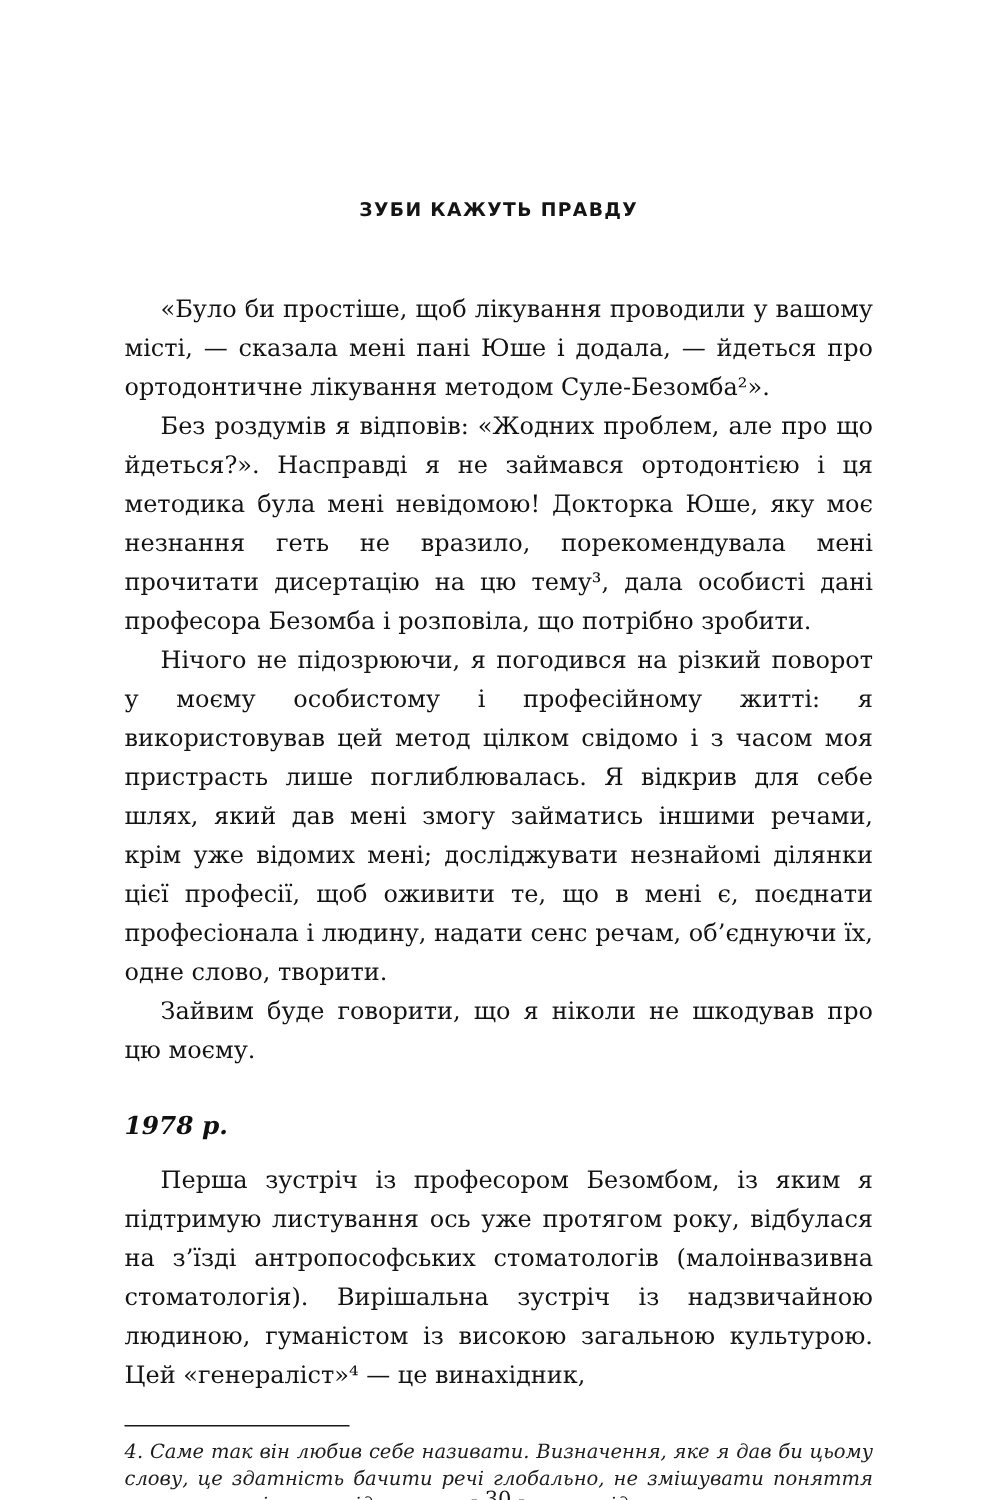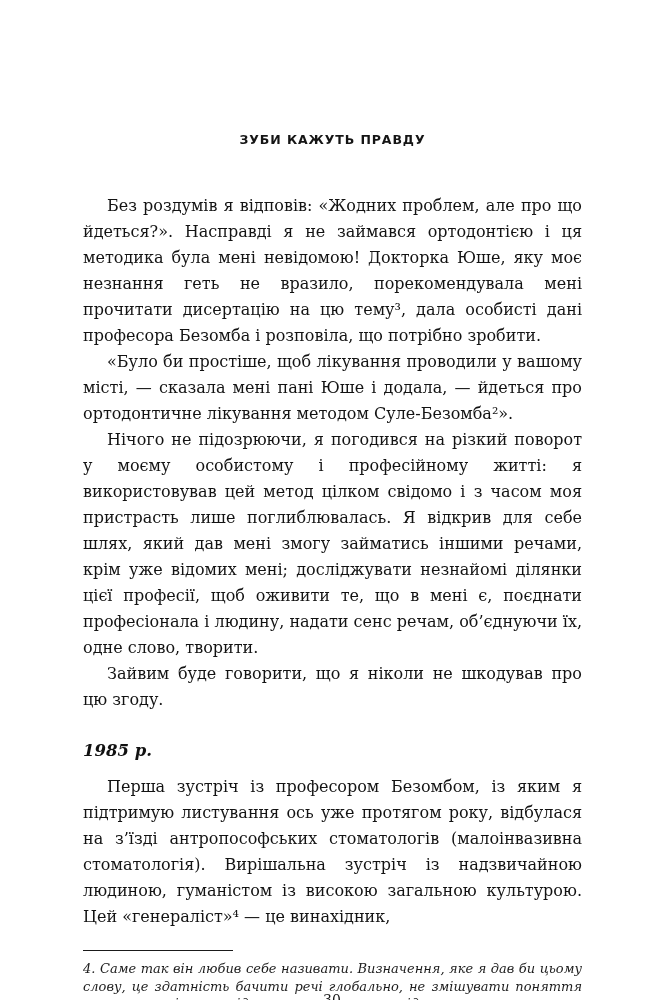--- a/index.html
+++ b/index.html
@@ -74,26 +74,26 @@
   }
 </style>
 </head>
 <body>
 
 <div class="page">
 
   <div class="running-header">ЗУБИ КАЖУТЬ ПРАВДУ</div>
 
   <div class="body-text">
+    <p>«Було би простіше, щоб лікування проводили у вашому місті, — сказала мені пані Юше і додала, — йдеться про ортодонтичне лікування методом Суле-Безомба²».</p>
     <p>Без роздумів я відповів: «Жодних проблем, але про що йдеться?». Насправді я не займався ортодонтією і ця методика була мені невідомою! Докторка Юше, яку моє незнання геть не вразило, порекомендувала мені прочитати дисертацію на цю тему³, дала особисті дані професора Безомба і розповіла, що потрібно зробити.</p>
-    <p>«Було би простіше, щоб лікування проводили у вашому місті, — сказала мені пані Юше і додала, — йдеться про ортодонтичне лікування методом Суле-Безомба²».</p>
     <p>Нічого не підозрюючи, я погодився на різкий поворот у моєму особистому і професійному житті: я використовував цей метод цілком свідомо і з часом моя пристрасть лише поглиблювалась. Я відкрив для себе шлях, який дав мені змогу займатись іншими речами, крім уже відомих мені; досліджувати незнайомі ділянки цієї професії, щоб оживити те, що в мені є, поєднати професіонала і людину, надати сенс речам, об’єднуючи їх, одне слово, творити.</p>
-    <p>Зайвим буде говорити, що я ніколи не шкодував про цю згоду.</p>
+    <p>Зайвим буде говорити, що я ніколи не шкодував про цю моєму.</p>
 
-    <div class="section-heading">1985 р.</div>
+    <div class="section-heading">1978 р.</div>
 
     <p>Перша зустріч із професором Безомбом, із яким я підтримую листування ось уже протягом року, відбулася на з’їзді антропософських стоматологів (малоінвазивна стоматологія). Вирішальна зустріч із надзвичайною людиною, гуманістом із високою загальною культурою. Цей «генераліст»⁴ — це винахідник,</p>
   </div>
 
   <div class="footnotes">
     <div class="footnote-divider"></div>
     <p class="footnote">4. Саме так він любив себе називати. Визначення, яке я дав би цьому слову, це здатність бачити речі глобально, не змішувати поняття «причина» і «наслідок», правильно усвідомлювати причинно-наслідковий зв’язок із конкретною ситуацією, а особливо здатність приймати адекватні рішення. Тепер, безперечно, ми назвали би такого лікаря «холістичним». Я використав слово «безперечно», бо вважаю, що іноді термін «холістичний» не пропонує терапевтичного втручання.</p>
   </div>
 
   <div class="page-number">- 30 -</div>

